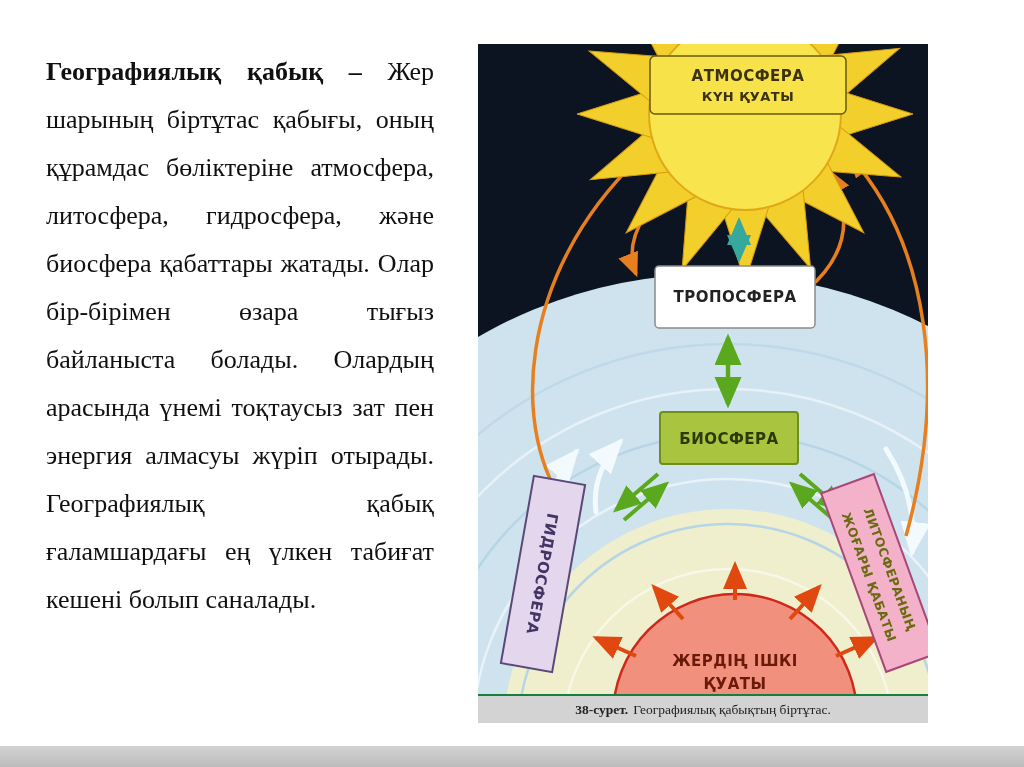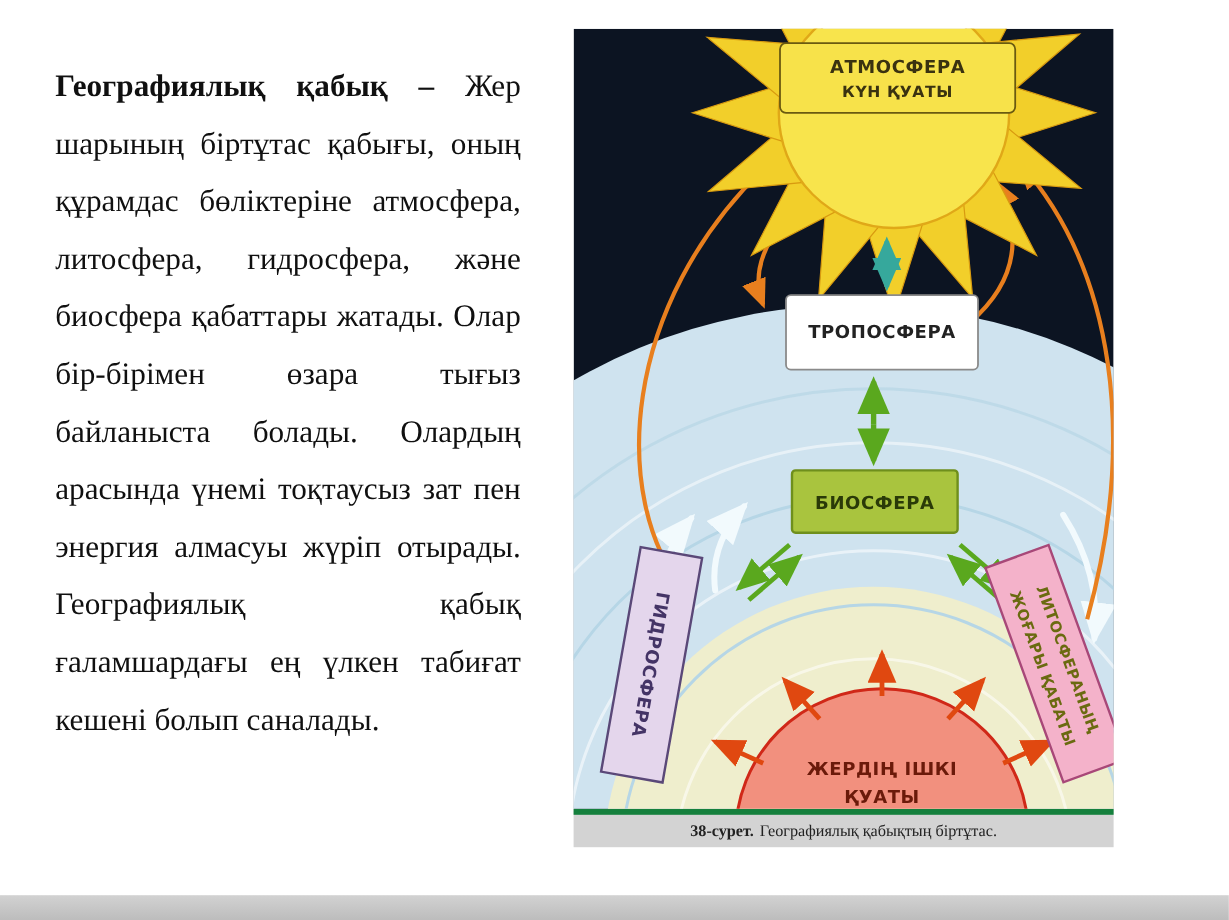--- a/index.html
+++ b/index.html
@@ -7,25 +7,25 @@
     width:1024px;height:767px;position:relative;overflow:hidden;
     background:#ffffff;font-family:"Liberation Serif",serif;
   }
   .lede{
     position:absolute;left:46px;top:48px;width:388px;margin:0;
     font-family:"Liberation Serif",serif;font-size:26px;line-height:48px;
     color:#101010;text-align:justify;
   }
   .lede strong{font-weight:bold;}
   .diagram{
-    position:absolute;left:478px;top:24px;width:450px;margin:0;
+    position:absolute;left:478px;top:44px;width:450px;margin:0;
   }
   .diagram svg{display:block;}
   .caption{
-    height:27px;background:#d3d3d3;border-top:5px solid #15803d;
+    height:27px;background:#d3d3d3;border-top:2px solid #15803d;
     display:flex;align-items:center;justify-content:center;gap:5px;
     font-family:"Liberation Serif",serif;font-size:13.5px;color:#222;
   }
   .caption b{font-weight:bold;}
   .footer-bar{
     position:absolute;left:0;right:0;bottom:0;height:21px;
     background:linear-gradient(#d2d2d2,#bcbcbc);
   }
   .st{font-family:"DejaVu Sans","Liberation Sans",sans-serif;font-weight:bold;letter-spacing:.5px;}
 </style>

